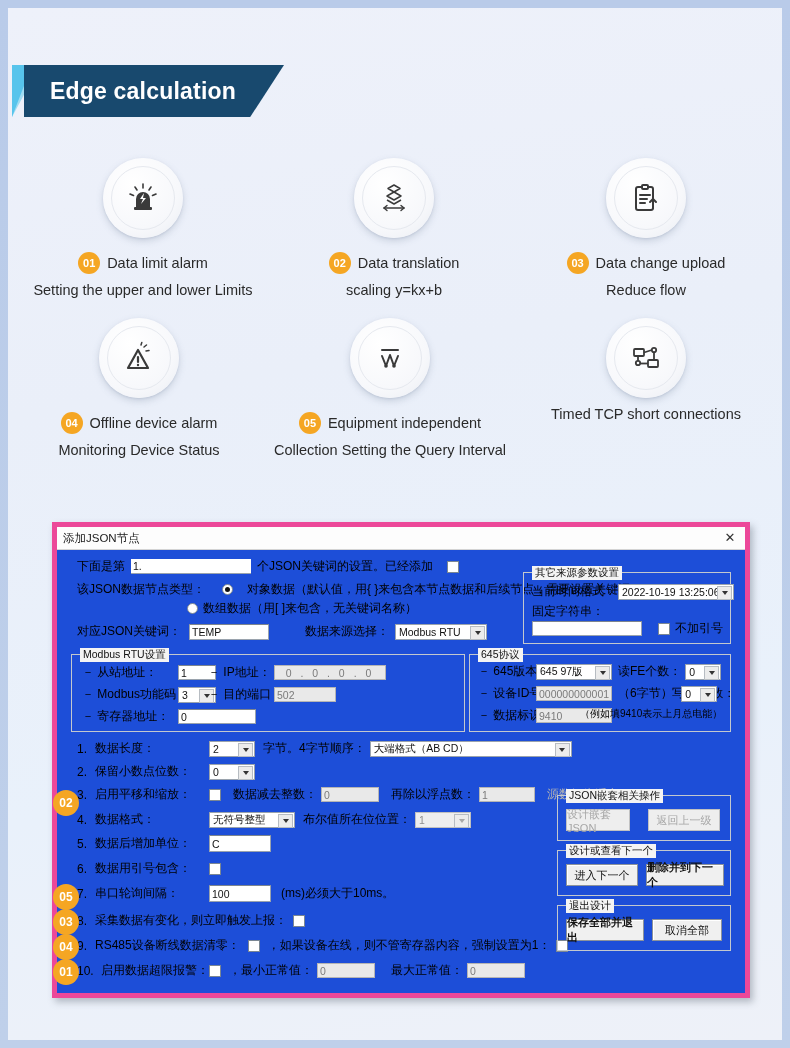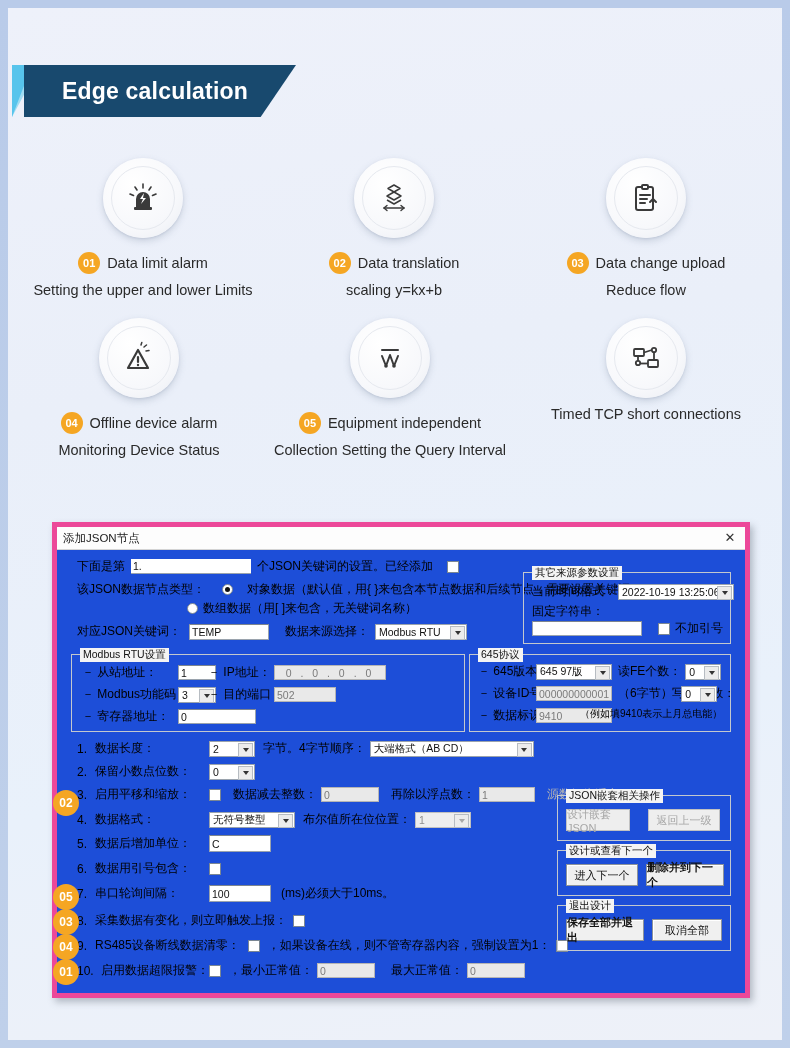--- a/index.html
+++ b/index.html
@@ -22,21 +22,21 @@
     border-right:28px solid transparent;
   }
   .banner-tri.b2{
     left:4px;top:0;
     border-top:52px solid #57c4ec;border-right:20px solid transparent;
   }
   .banner{
     position:absolute;left:16px;top:0;width:260px;height:52px;
     background:#18496e;
     clip-path:polygon(0 0,100% 0,87% 100%,0 100%);
-    display:flex;align-items:center;padding-left:12px;
+    display:flex;align-items:center;
   }
   .banner-title{
     color:#ffffff;font-size:23px;font-weight:bold;letter-spacing:.2px;
     margin-left:26px;
   }
 
   
   .features{position:absolute;left:0;top:150px;width:774px;}
   .frow{display:flex;}
   .fcell{width:258px;display:flex;flex-direction:column;align-items:center;}
@@ -332,21 +332,21 @@
       <span class="lbl">对象数据（默认值，用{ }来包含本节点数据和后续节点，需要设置关键词）</span>
     </div>
     <div class="row" style="left:130px;top:50px;">
       <span class="radio"></span>
       <span class="lbl">数组数据（用[ ]来包含，无关键词名称）</span>
     </div>
 
     <div class="row" style="left:20px;top:73px;">
       <span class="lbl">对应JSON关键词：</span>
       <input class="tb" style="width: 80px; margin-left: 8px; height: 16px;" value="TEMP">
-      <span class="lbl" style="margin-left:16px;">数据来源选择：</span>
+      <span class="lbl" style="margin-left:36px;">数据来源选择：</span>
       <span class="combo" style="width:92px;margin-left:6px;">
         <span class="cval">Modbus RTU</span>
         <span class="carr">
             <i></i>
           </span>
       </span>
     </div>
 
     <div class="grp" style="left:466px;top:22px;width:206px;height:70px;">
       <span class="cap">其它来源参数设置</span>
@@ -451,21 +451,21 @@
     <div class="row" style="left:20px;top:190px;">
       <span class="lbl" style="width:18px;display:inline-block;">1.</span>
       <span class="lbl" style="width:114px;display:inline-block;">数据长度：</span>
       <span class="combo" style="width:46px;">
         <span class="cval">2</span>
         <span class="carr">
             <i></i>
           </span>
       </span>
       <span class="lbl" style="margin-left:8px;">字节。4字节顺序：</span>
-      <span class="combo" style="width:164px;margin-left:4px;">
+      <span class="combo" style="width:202px;margin-left:4px;">
         <span class="cval">大端格式（AB CD）</span>
         <span class="carr">
             <i></i>
           </span>
       </span>
     </div>
 
     <div class="row" style="left:20px;top:213px;">
       <span class="lbl" style="width:18px;display:inline-block;">2.</span>
       <span class="lbl" style="width:114px;display:inline-block;">保留小数点位数：</span>

